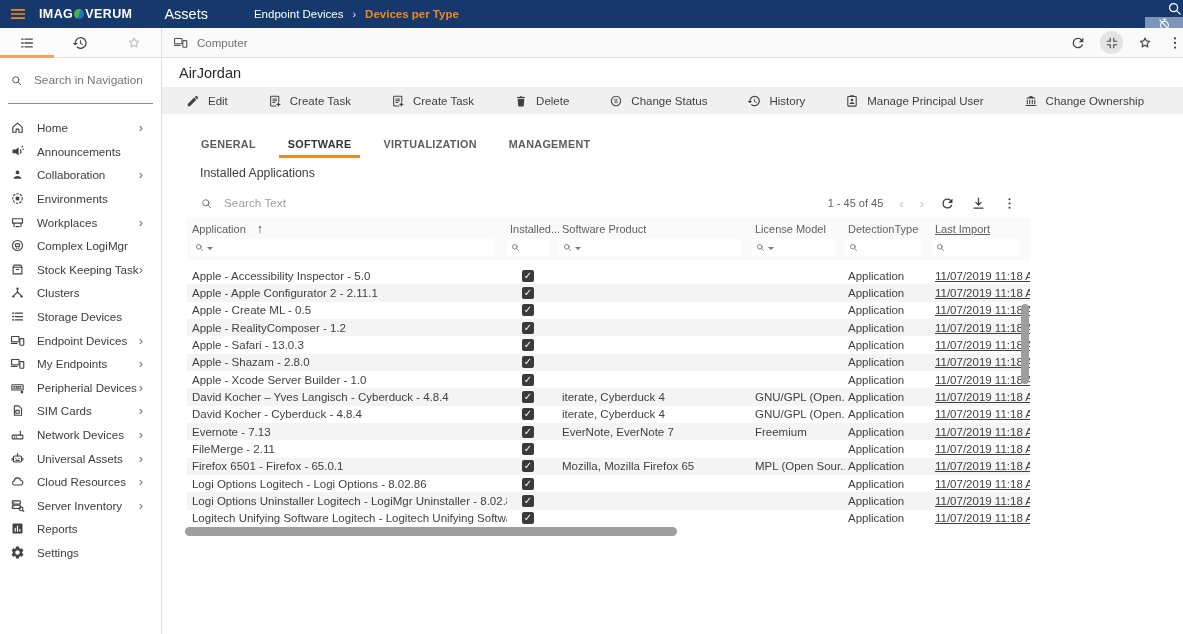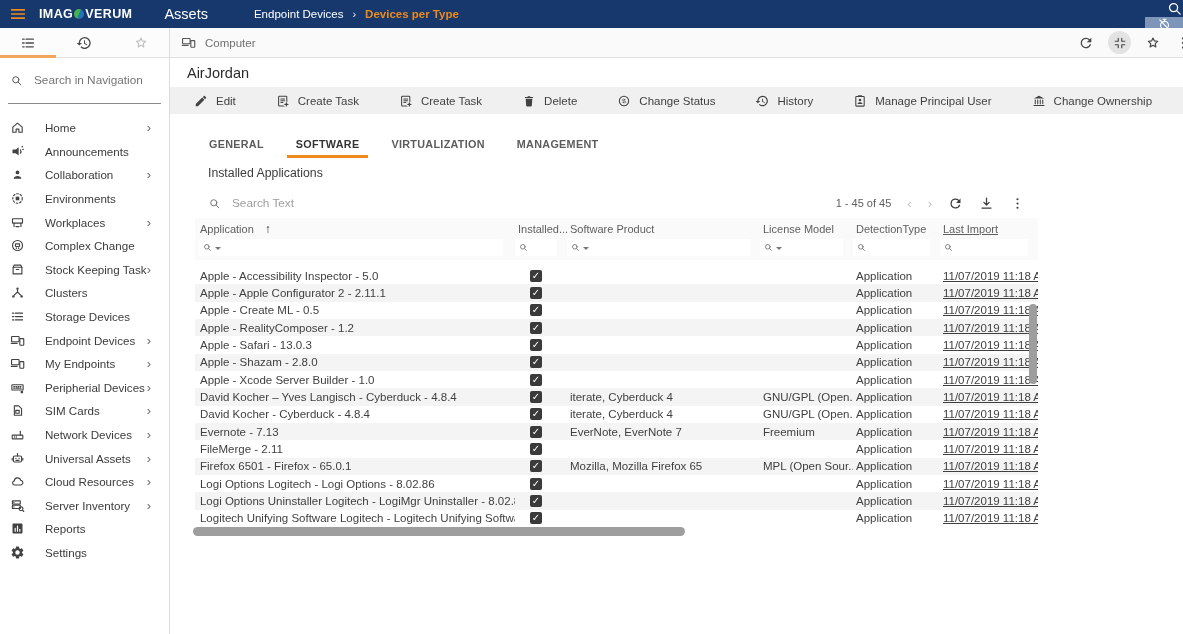--- a/index.html
+++ b/index.html
@@ -40,21 +40,21 @@
   .side-tab .icon { width:16px; height:16px; }
   .side-tab.muted { color:#c2c2c2; }
   .side-tab.active:after { content:""; position:absolute; left:0; right:0; bottom:-1px; height:3px; background:var(--accent-light,#f2a55e); }
   .side-search { margin:10px 8px 4px; display:flex; align-items:center; gap:9px; border-bottom:1px solid #8a8a8a; padding:4px 2px 15px; }
   .side-search .icon { width:13px; height:13px; color:#555; }
   .side-search input { border:0; outline:0; font:inherit; font-size:11.8px; color:#444; width:100%; background:transparent; }
   .side-search input::placeholder { color:#757575; }
   .nav { flex:1; overflow:hidden; padding-top:8px; }
   .nav-item { height:23.6px; display:flex; align-items:center; padding:0 18px 0 10px; cursor:pointer; }
   .nav-item .icon { width:15px; height:15px; color:#424242; }
-  .nav-label { margin-left:20px; font-size:11.6px; color:#3b3b3b; flex:1; white-space:nowrap; overflow:hidden; }
+  .nav-label { margin-left:12px; font-size:11.6px; color:#3b3b3b; flex:1; white-space:nowrap; overflow:hidden; }
   .nav-chev { color:#6f6f6f; font-size:13px; line-height:1; }
   .nav-chev.hide { visibility:hidden; }
 
   
   .main { flex:1; display:flex; flex-direction:column; position:relative; background:#fff; }
   .panel-header { height:30px; background:#fafafa; border-bottom:1px solid #e0e0e0; display:flex; align-items:center; padding:0 11px; }
   .ph-tab { display:flex; align-items:center; gap:9px; color:#707070; font-size:11.5px; }
   .ph-tab .icon { width:15px; height:15px; color:#555; }
   .ph-icons { margin-left:auto; display:flex; align-items:center; gap:14px; color:#494949; }
   .ph-icons .icon { width:16px; height:16px; }
@@ -279,21 +279,21 @@
   </div>
 
   <div class="nav-item">
     <span class="icon">
               <svg viewBox="0 0 24 24" fill="none" stroke="currentColor" stroke-width="1.8" stroke-linecap="round" stroke-linejoin="round">
                 <circle cx="12" cy="12" r="8"></circle>
                 <rect x="8.7" y="9.4" width="6.6" height="4.2" rx="0.8"></rect>
                 <path d="M10.2 15.6v1.2M13.8 15.6v1.2"></path>
               </svg>
             </span>
-    <span class="nav-label">Complex Change</span>
+    <span class="nav-label">Complex LogiMgr</span>
     <span class="nav-chev hide">›</span>
   </div>
 
   <div class="nav-item">
     <span class="icon">
               <svg viewBox="0 0 24 24" fill="none" stroke="currentColor" stroke-width="1.8" stroke-linecap="round" stroke-linejoin="round">
                 <path d="M5 8.3h14V19H5z"></path>
                 <path d="M5 8.3L6.8 5h10.4L19 8.3M10 12h4"></path>
               </svg>
             </span>

